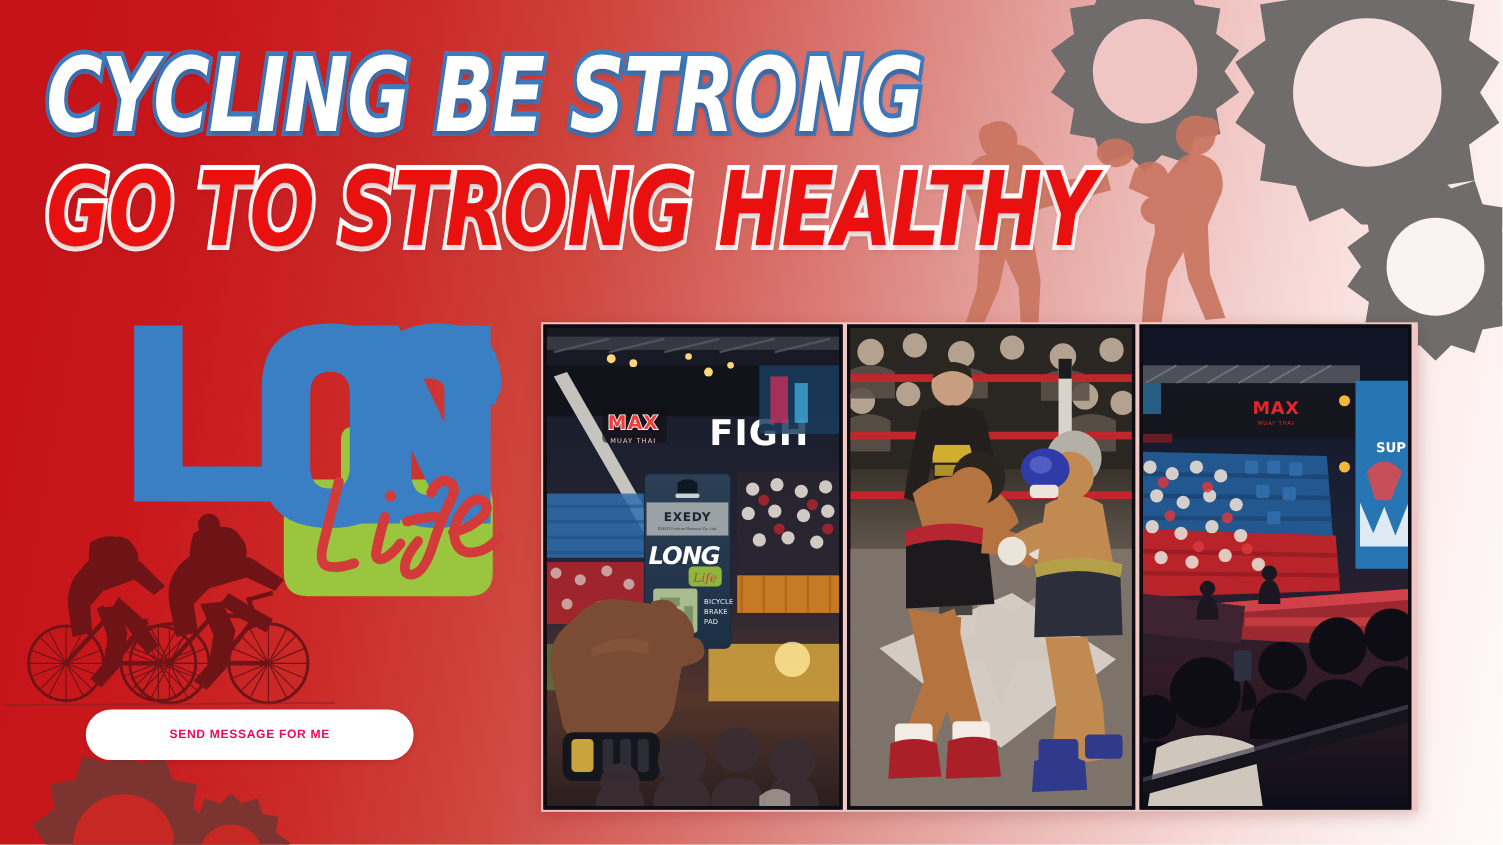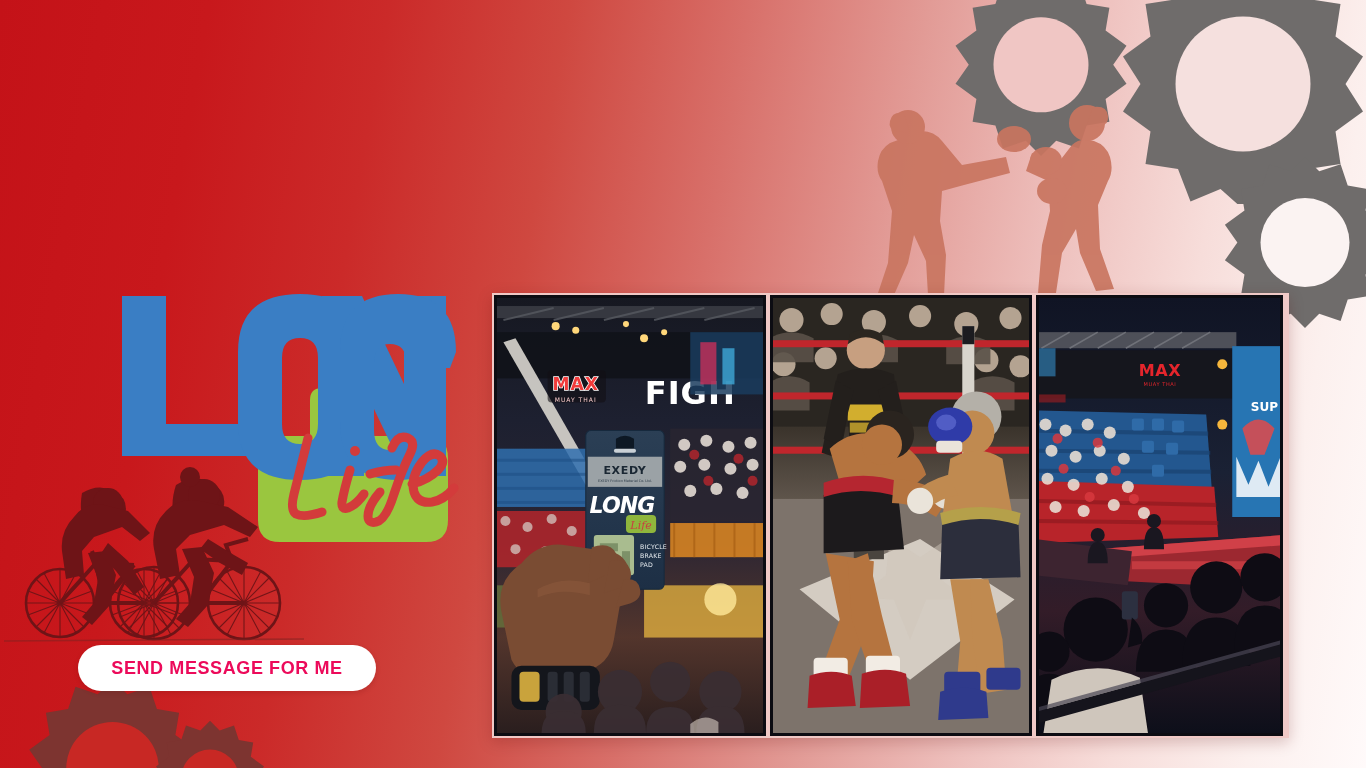--- a/index.html
+++ b/index.html
@@ -82,21 +82,21 @@
     width:298px; height:46px;
     background:#ffffff;
     border-radius:23px;
     display:flex; align-items:center; justify-content:center;
     z-index:9;
     box-shadow:0 2px 5px rgba(100,10,10,.18);
   }
   .cta-label {
     font-family:"Liberation Sans", sans-serif;
     font-weight:bold;
-    font-size:18px;
+    font-size:11px;
     letter-spacing:0.6px;
     color:#ec0a5a;
     white-space:nowrap;
   }
 
   
   .collage {
     position:absolute;
     left:492px; top:293px;
     width:797px; height:445px;
@@ -208,20 +208,24 @@
         <circle cx="200" cy="40" r="16"></circle>
         <circle cx="186" cy="22" r="10"></circle>
         <path d="M162 56 q-16 16 -12 38 l6 30 l20 -4 l-4 -26 l14 -14 l34 -10 l26 12 l8 -10 l-30 -20 l-28 -6 q-20 -4 -34 10 Z"></path>
         <path d="M178 94 l12 28 l-4 26 l-14 16 l12 8 l20 -22 l6 -32 l-12 -26 Z"></path>
         <path d="M204 84 l26 16 l14 8 l-6 12 l-22 -12 l-20 -14 Z"></path>
       </g>
       <path d="M0 186 L300 184" stroke="#7d2220" stroke-width="1.6" opacity="0.55" fill="none"></path>
     </svg>
   </div>
 
+  <div class="headlines">
+    <div class="hl hl-1">CYCLING BE STRONG</div>
+    <div class="hl hl-2">GO TO STRONG HEALTHY</div>
+  </div>
 
   <div class="logo">
     <svg viewBox="0 0 370 265">
 
       <g>
         <path fill="#9ac63f" d="M198 112 q0 -12 12 -12 l34 0 q12 0 12 12 l0 36 l58 0 q22 0 22 22 l0 62 q0 22 -22 22 l-146 0 q-22 0 -22 -22 l0 -62 q0 -22 22 -22 l30 0 Z"></path>
       </g>
 
       <g fill="#3a7ec4">
 

